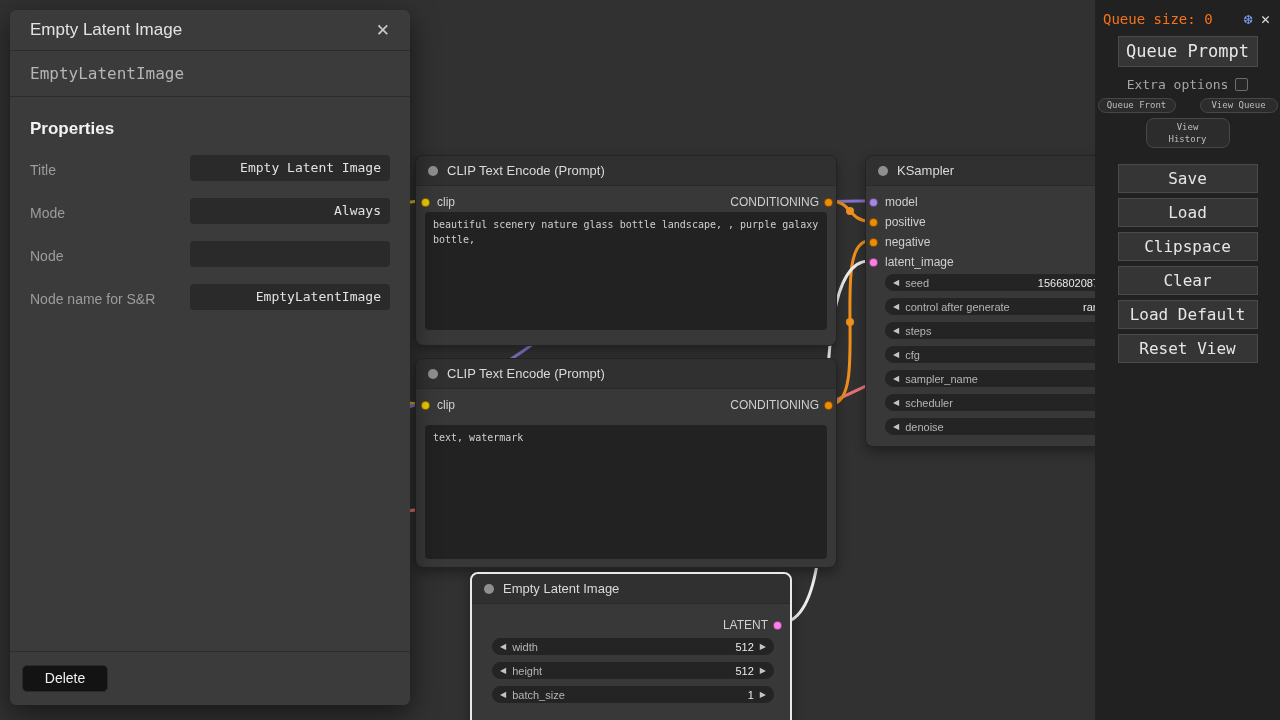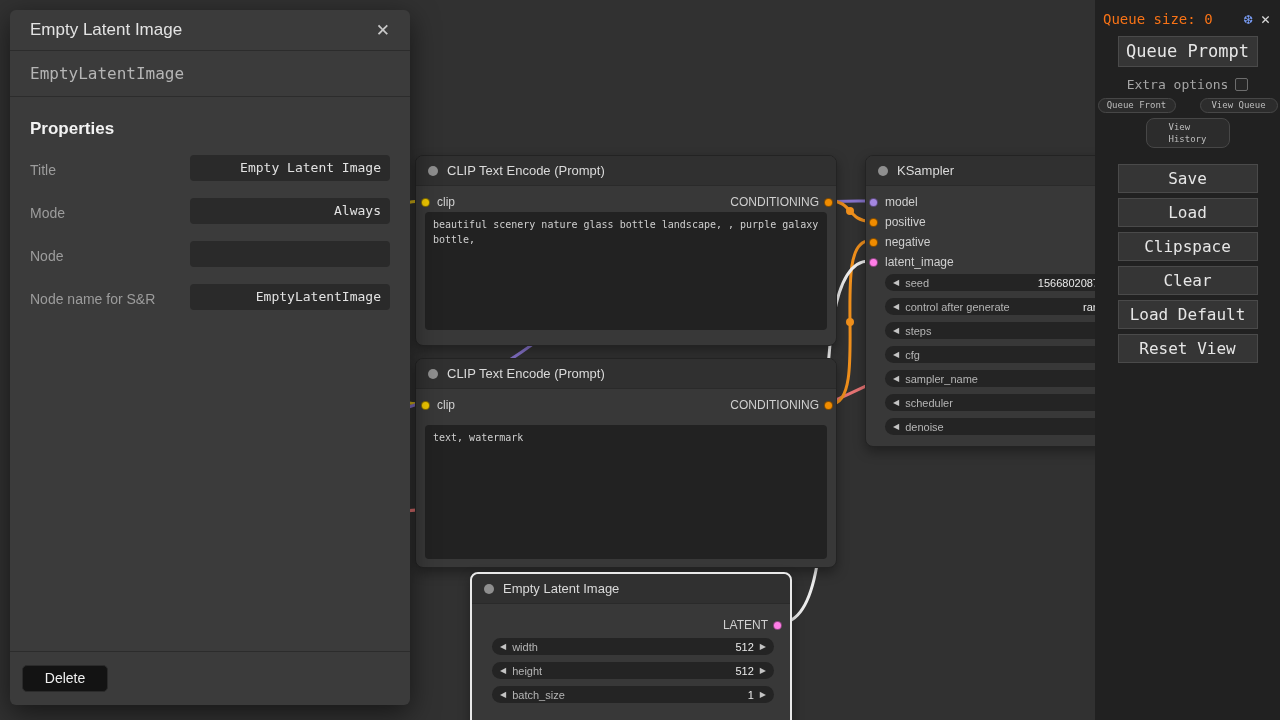--- a/index.html
+++ b/index.html
@@ -62,21 +62,21 @@
           text-align:center; cursor:pointer; font-family:"DejaVu Sans Mono", monospace; }
   .btn-queue { height:31px; line-height:29px; font-size:17px; margin-top:8px; }
   .btn-menu { height:29px; line-height:27px; font-size:16px; }
   .extra-row { display:flex; align-items:center; justify-content:center; gap:7px; margin:10px 0 6px; }
   .extra-label { font-size:13px; color:#a5a5a5; }
   .chk { width:13px; height:13px; border:1px solid #6d6d6d; border-radius:2px; background:#262626; cursor:pointer; }
   .small-row { display:flex; justify-content:center; gap:24px; margin-bottom:5px; }
   .btn-small { width:78px; height:15px; line-height:13px; font-size:9px; color:#bdbdbd;
           background:#2c2c2c; border:1px solid #474747; border-radius:9px; text-align:center; cursor:pointer; }
   .btn-history { width:84px; height:30px; margin:0 auto 16px; font-size:9px; color:#bdbdbd;
-          background:#2c2c2c; border:1px solid #474747; border-radius:8px; 
+          background:#2c2c2c; border:1px solid #474747; border-radius:8px; text-align:center;
           display:flex; align-items:center; justify-content:center; line-height:1.35;
           white-space:pre-line; cursor:pointer; }
 </style>
 </head>
 <body>
 
 <div class="canvas">
 
   <svg class="wires" width="1280" height="720">
     <path d="M 240 300 C 380 300 340 201 424 201" stroke="#d8b515"></path>

